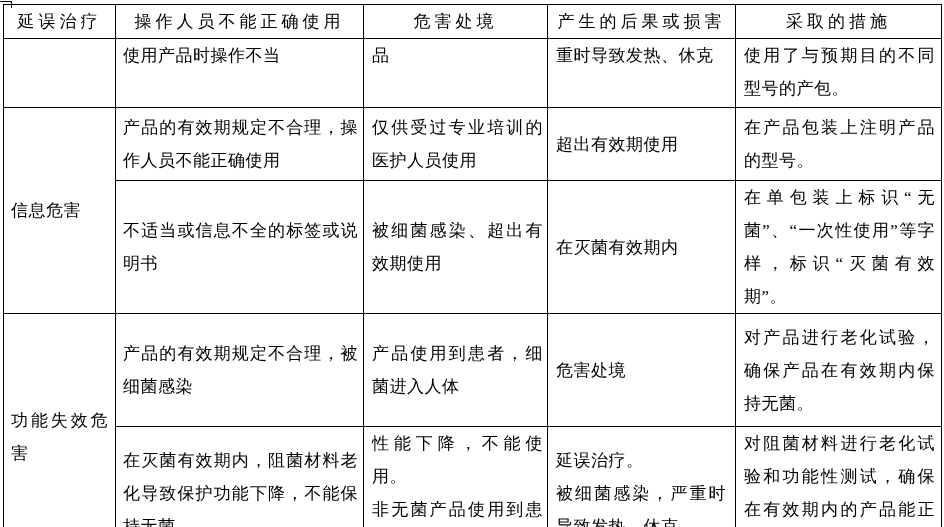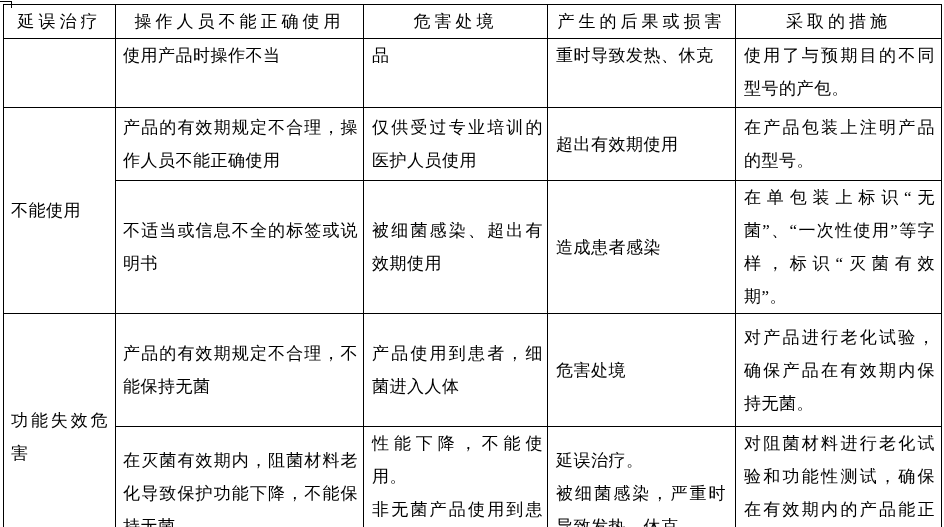--- a/index.html
+++ b/index.html
@@ -90,35 +90,35 @@
     </thead>
     <tbody>
       <tr class="r1">
         <td class="c1"></td>
         <td class="c2">使用产品时操作不当</td>
         <td class="c3">品</td>
         <td class="c4">重时导致发热、休克</td>
         <td class="c5">使用了与预期目的不同型号的产包。</td>
       </tr>
       <tr class="r2">
-        <td class="c1" rowspan="2">不能使用</td>
+        <td class="c1" rowspan="2">信息危害</td>
         <td class="c2">产品的有效期规定不合理，操作人员不能正确使用</td>
         <td class="c3">仅供受过专业培训的医护人员使用</td>
         <td class="c4">超出有效期使用</td>
         <td class="c5">在产品包装上注明产品的型号。</td>
       </tr>
       <tr class="r3">
         <td class="c2">不适当或信息不全的标签或说明书</td>
         <td class="c3">被细菌感染、超出有效期使用</td>
-        <td class="c4">造成患者感染</td>
+        <td class="c4">在灭菌有效期内</td>
         <td class="c5">在单包装上标识“无菌”、“一次性使用”等字样，标识“灭菌有效期”。</td>
       </tr>
       <tr class="r4">
         <td class="c1" rowspan="2">功能失效危害</td>
-        <td class="c2">产品的有效期规定不合理，不能保持无菌</td>
+        <td class="c2">产品的有效期规定不合理，被细菌感染</td>
         <td class="c3">产品使用到患者，细菌进入人体</td>
         <td class="c4">危害处境</td>
         <td class="c5">对产品进行老化试验，确保产品在有效期内保持无菌。</td>
       </tr>
       <tr class="r5">
         <td class="c2">在灭菌有效期内，阻菌材料老化导致保护功能下降，不能保持无菌</td>
         <td class="c3">性能下降，不能使用。
 非无菌产品使用到患者</td>
         <td class="c4">延误治疗。
 被细菌感染，严重时导致发热、休克。</td>

